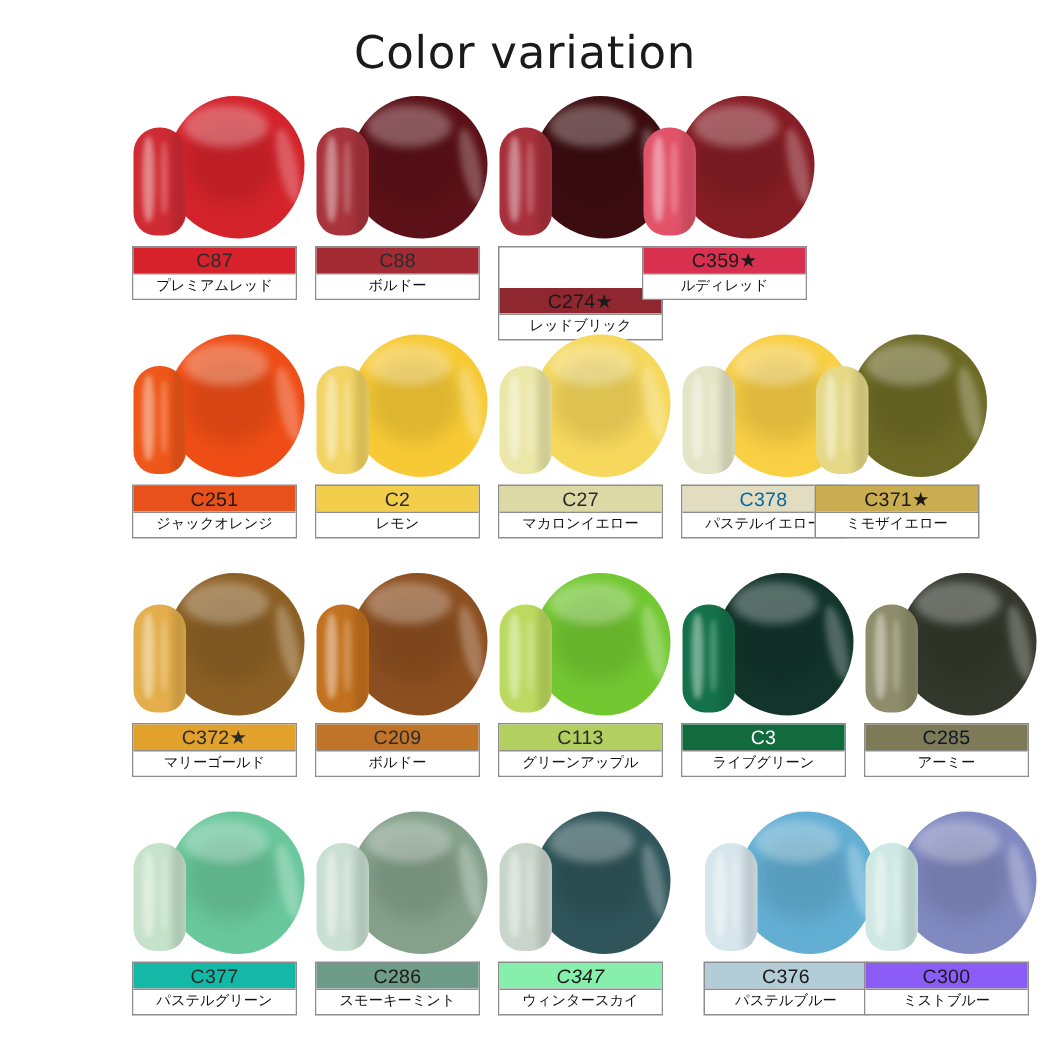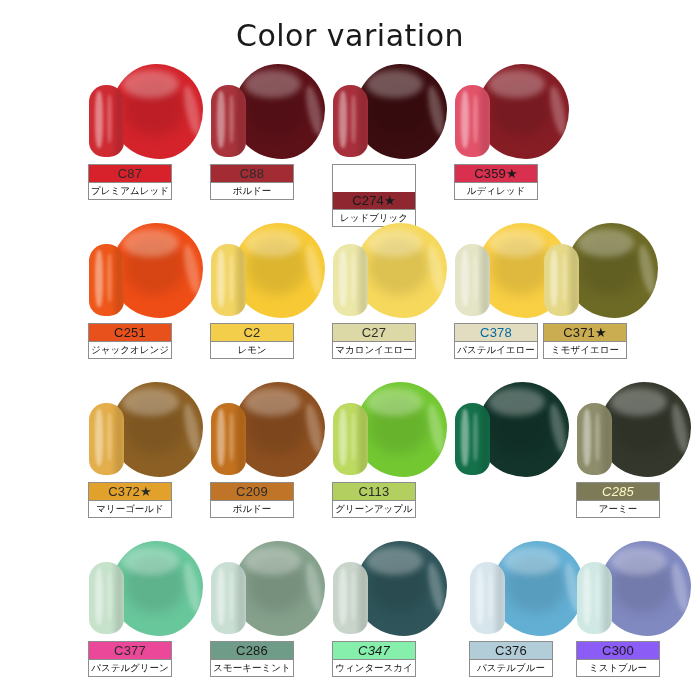--- a/index.html
+++ b/index.html
@@ -105,21 +105,21 @@
     position:absolute;
     right:0;top:0;
     width:26%;height:100%;
     background:rgba(0,0,0,0.12);
     filter:blur(2.5px);
   }
   
   .label{
     position:absolute;
     left:3px;top:101px;
-    width:84px;
+    width:110px;
     border:1px solid #8d8d8d;
     box-sizing:border-box;
     background:#fff;
   }
   .code-bar{
     height:17px;
     line-height:17px;
     text-align:center;
     font-size:13px;
     letter-spacing:0.2px;
@@ -190,21 +190,21 @@
             <div class="shade"></div>
             <div class="gloss"></div>
             <div class="gloss2"></div>
           </div>
         </div>
         <div class="label">
           <div class="code-bar" style="background: rgb(142, 39, 48); color: rgb(26, 26, 26); margin-top: 27px;">C274★</div>
           <div class="name-bar">レッドブリック</div>
         </div>
       </div>
-      <div class="cell" style="left: 451px;">
+      <div class="cell" style="left: 425px;">
         <div class="drop-area">
           <div class="blob" style="background: rgb(134, 29, 37);">
             <div class="core"></div>
             <div class="rim"></div>
           </div>
           <div class="nail" style="background: rgb(226, 83, 106);">
             <div class="shade"></div>
             <div class="gloss"></div>
             <div class="gloss2"></div>
           </div>
@@ -359,54 +359,58 @@
           <div class="blob" style="background: rgb(18, 52, 42);">
             <div class="core"></div>
             <div class="rim"></div>
           </div>
           <div class="nail" style="background: rgb(20, 113, 74);">
             <div class="shade"></div>
             <div class="gloss"></div>
             <div class="gloss2"></div>
           </div>
         </div>
+        <div class="label">
+          <div class="code-bar" style="background: rgb(18, 107, 60); color: rgb(255, 255, 255);">C3</div>
+          <div class="name-bar">ライブグリーン</div>
+        </div>
       </div>
       <div class="cell" style="left: 573px;">
         <div class="drop-area">
           <div class="blob" style="background: rgb(52, 56, 44);">
             <div class="core"></div>
             <div class="rim"></div>
           </div>
           <div class="nail" style="background: rgb(141, 141, 107);">
             <div class="shade"></div>
             <div class="gloss"></div>
             <div class="gloss2"></div>
           </div>
         </div>
         <div class="label">
-          <div class="code-bar" style="background: rgb(125, 122, 88); color: #fef9c3; font-style: italic;">C285</div>
+          <div class="code-bar" style="background: rgb(125, 122, 88); color: #0f172a;">C285</div>
           <div class="name-bar">アーミー</div>
         </div>
       </div>
     </div>
     <div class="row">
       <div class="cell" style="left: 85px;">
         <div class="drop-area">
           <div class="blob" style="background: rgb(105, 199, 156);">
             <div class="core"></div>
             <div class="rim"></div>
           </div>
           <div class="nail" style="background: rgb(198, 226, 203);">
             <div class="shade"></div>
             <div class="gloss"></div>
             <div class="gloss2"></div>
           </div>
         </div>
         <div class="label">
-          <div class="code-bar" style="background: #ec4899; color: rgb(43, 43, 43); text-align: center;">C377</div>
+          <div class="code-bar" style="background: #14b8a6; color: rgb(43, 43, 43); text-align: center;">C377</div>
           <div class="name-bar">パステルグリーン</div>
         </div>
       </div>
       <div class="cell" style="left: 207px;">
         <div class="drop-area">
           <div class="blob" style="background: rgb(133, 161, 140);">
             <div class="core"></div>
             <div class="rim"></div>
           </div>
           <div class="nail" style="background: rgb(202, 223, 211);">

